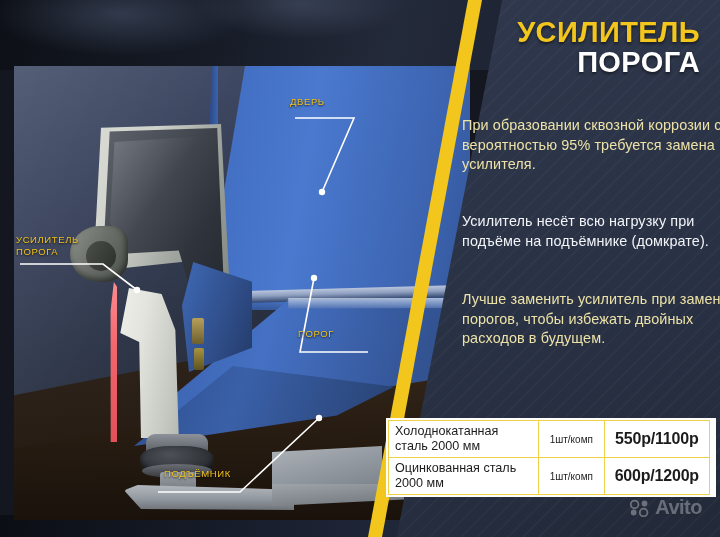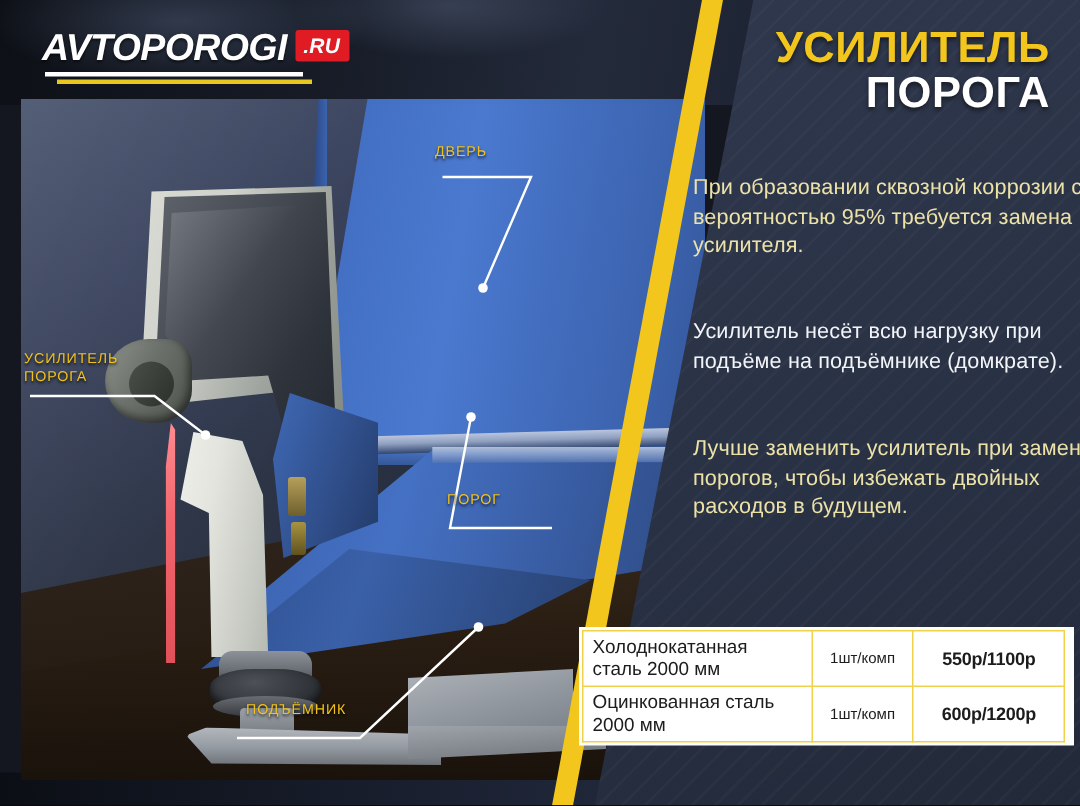--- a/index.html
+++ b/index.html
@@ -254,21 +254,21 @@
     background:#ffffff;
   }
   table.prices td{
     border:1px solid #f0d24a;
     padding:3px 6px;
     vertical-align:middle;
     color:#1c1c1c;
   }
   td.c-name{width:152px;font-size:12.6px;line-height:15px;}
   td.c-qty{width:66px;font-size:10px;text-align:center;color:#222;}
-  td.c-price{width:96px;font-size:12px;font-weight:bold;text-align:center;letter-spacing:-.2px;}
+  td.c-price{width:96px;font-size:16px;font-weight:bold;text-align:center;letter-spacing:-.2px;}
 
   
   .wm{
     position:absolute;right:18px;bottom:18px;
     display:flex;align-items:center;gap:4px;
     opacity:.33;pointer-events:none;
   }
   .wm-txt{
     color:#f2f2f2;font-size:20px;font-weight:bold;letter-spacing:-.5px;
     text-shadow:0 1px 1px rgba(0,0,0,.25);
@@ -276,28 +276,20 @@
   .wm-mark{width:22px;height:18px;}
 </style>
 </head>
 <body>
 
 <div id="stage">
 
   <div class="bg-top"></div>
   <div class="bg-bottom"></div>
 
-  <div class="logo">
-    <div style="position:relative;">
-      <span class="logo-word">AVTOPOROGI</span>
-      <span class="logo-underline-white"></span>
-      <span class="logo-underline-yellow"></span>
-    </div>
-    <span class="logo-ru">.RU</span>
-  </div>
 
   <div class="diagram">
     <div class="wallshade"></div>
     <div class="diag-floor"></div>
     <div class="diag-floor2"></div>
 
     <div class="door-edge"></div>
     <div class="door-outer"></div>
     <div class="door-gap"></div>
     <div class="rocker"></div>
@@ -380,14 +372,23 @@
         </tr>
         <tr>
           <td class="c-name">Оцинкованная сталь 2000 мм</td>
           <td class="c-qty">1шт/комп</td>
           <td class="c-price">600р/1200р</td>
         </tr>
       </tbody>
     </table>
   </div>
 
+  <div class="wm">
+    <svg class="wm-mark" viewBox="0 0 24 20">
+      <circle cx="6" cy="6" r="4.3" fill="none" stroke="#ffffff" stroke-width="2"></circle>
+      <circle cx="17" cy="5" r="3.2" fill="#ffffff"></circle>
+      <circle cx="5" cy="15" r="3.2" fill="#ffffff"></circle>
+      <circle cx="16" cy="15" r="4.3" fill="none" stroke="#ffffff" stroke-width="2"></circle>
+    </svg>
+    <span class="wm-txt">Avito</span>
+  </div>
 
 </div>
 
 </body></html>

